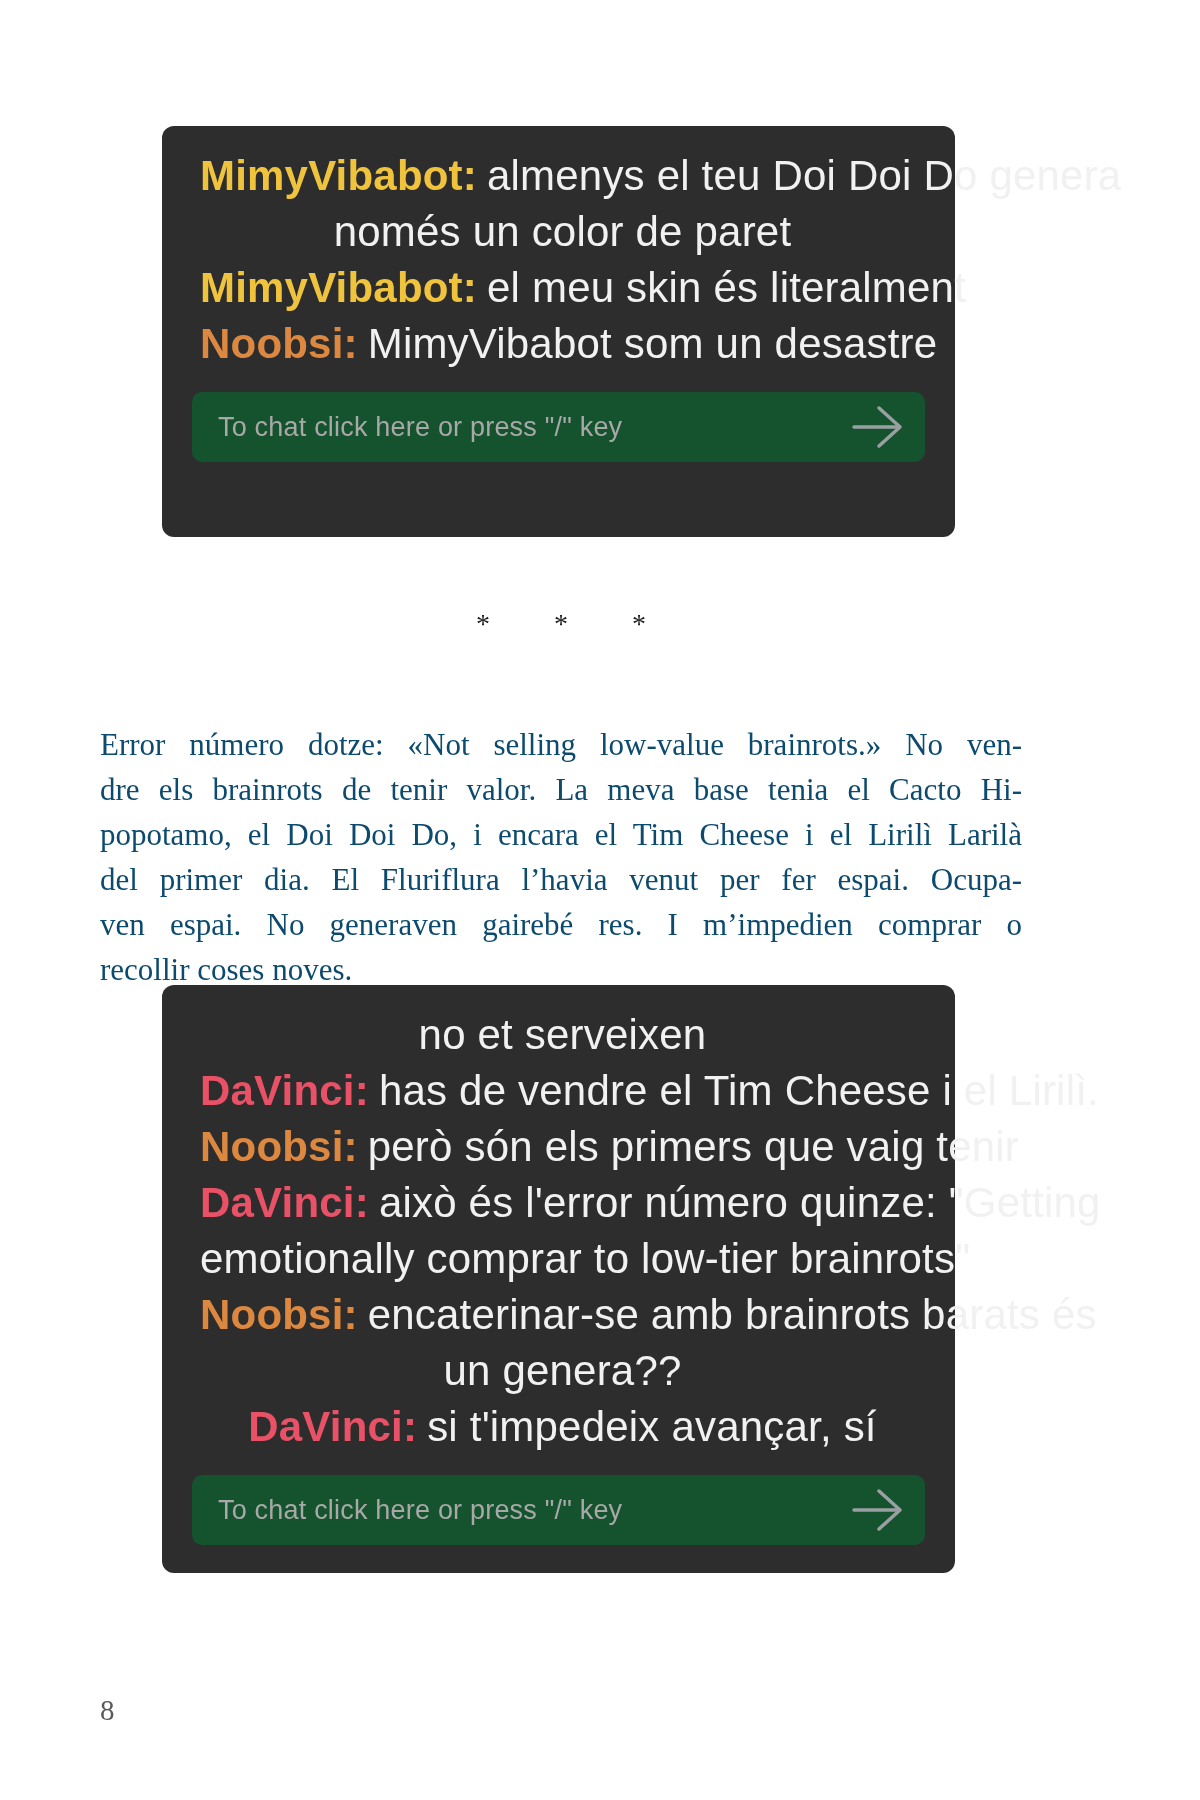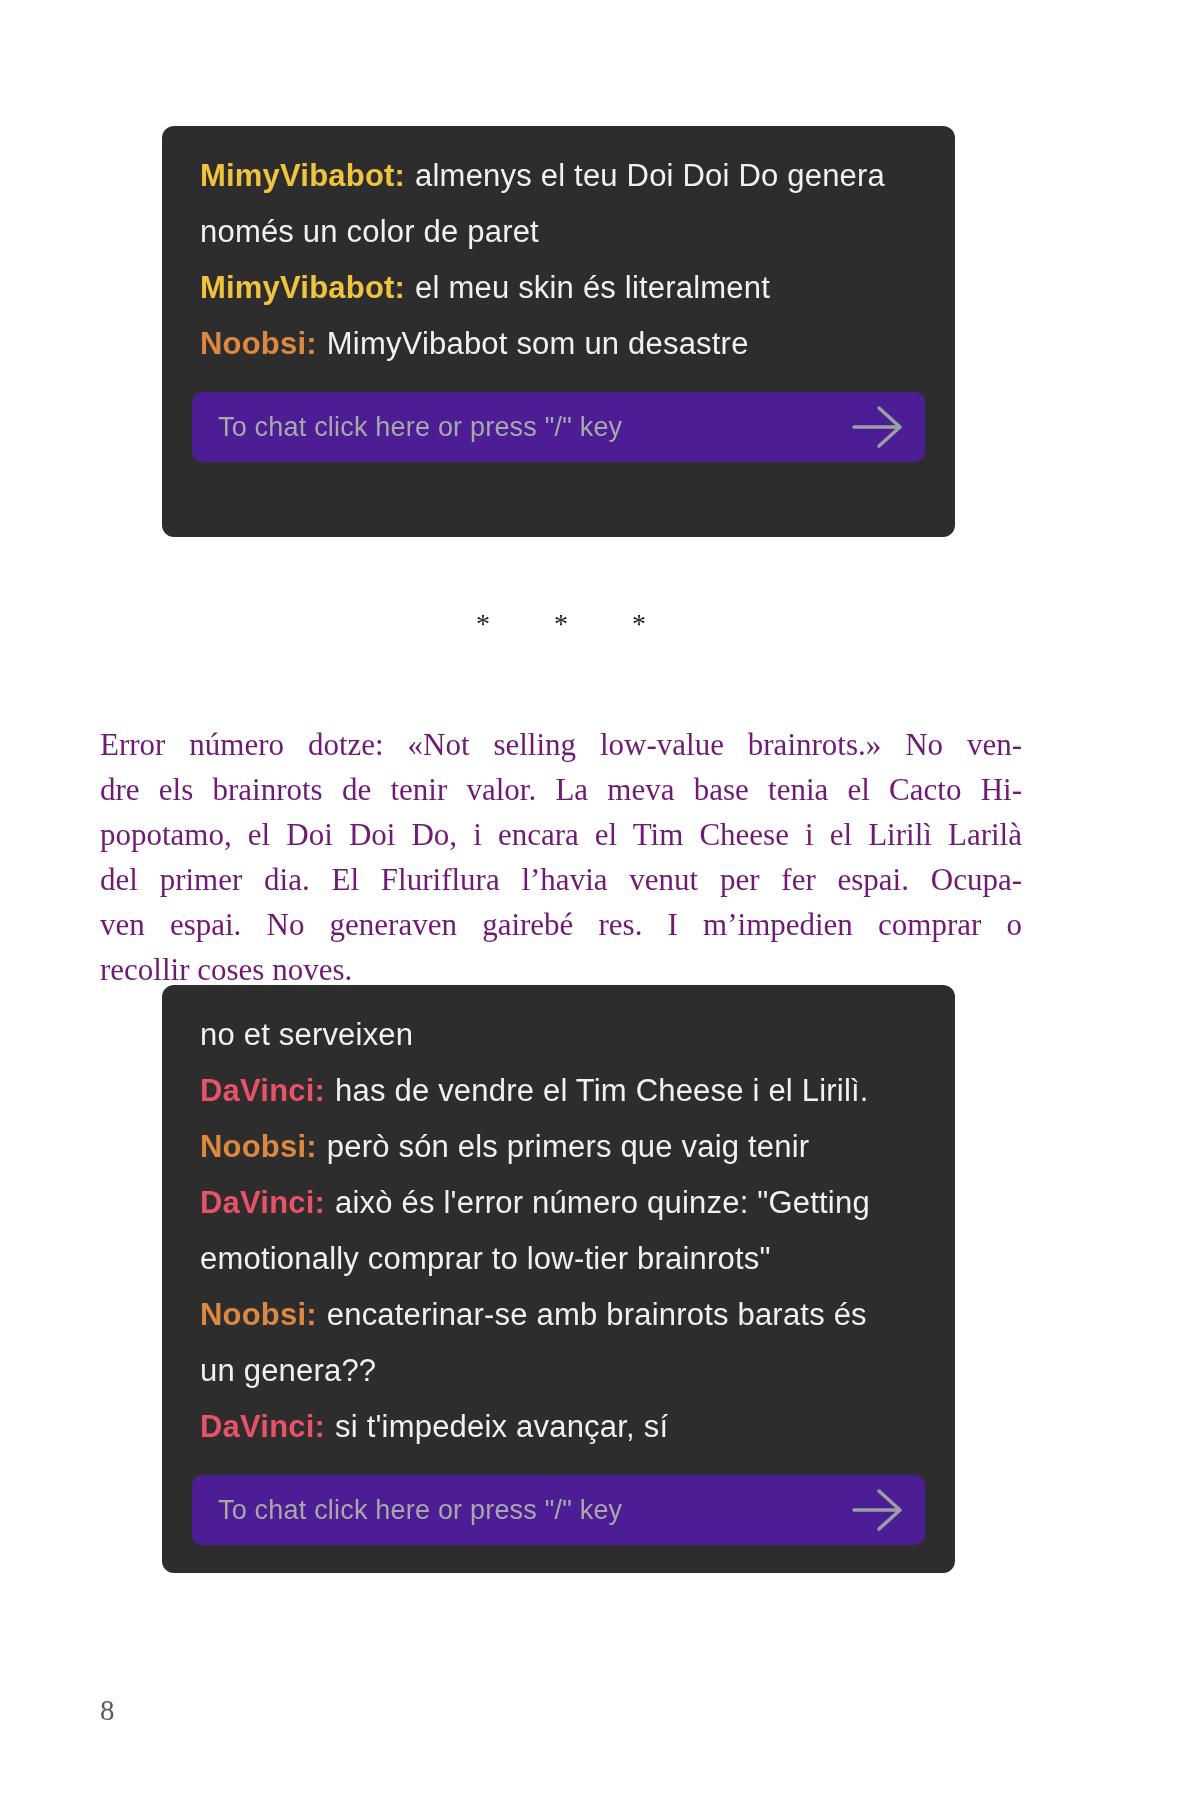--- a/index.html
+++ b/index.html
@@ -6,28 +6,28 @@
   .page{position:relative;width:1200px;height:1800px;background:#ffffff;overflow:hidden;}
 
   
   .chatbox{
     position:absolute;left:162px;width:793px;
     background:#2d2d2e;border-radius:12px;
     box-sizing:border-box;padding:22px 30px 0 30px;
     font-family:"Liberation Sans","DejaVu Sans",sans-serif;
   }
   .chat-line{
-    font-size:31px;line-height:56px;color:#f1f1f1;
+    font-size:42px;line-height:56px;color:#f1f1f1;
     padding-left:8px;white-space:nowrap;
-    font-weight:400;letter-spacing:.2px;
+    font-weight:400;letter-spacing:.2px;text-align:center;
   }
   .chat-name{font-weight:700;margin-right:10px;}
   .chat-input{
     position:relative;margin-top:20px;height:70px;
-    background:#4c1d95;border-radius:10px;
+    background:#14532d;border-radius:10px;
     display:flex;align-items:center;
   }
   .chat-input .ph{
     color:#a8a8a8;font-size:27px;padding-left:26px;
     font-family:"Liberation Sans","DejaVu Sans",sans-serif;
     letter-spacing:.2px;
   }
   .send-arrow{position:absolute;right:20px;top:50%;transform:translateY(-50%);}
 
   
@@ -35,21 +35,21 @@
     position:absolute;left:100px;top:608px;width:922px;height:40px;
     display:flex;justify-content:center;gap:64px;
     font-family:"Liberation Serif","DejaVu Serif",serif;
     font-size:28px;color:#1b1b1b;
   }
 
   
   .bodytext{
     position:absolute;left:100px;top:722px;width:922px;
     font-family:"Liberation Serif","DejaVu Serif",serif;
-    font-size:31px;line-height:45px;color:#701a75;
+    font-size:31px;line-height:45px;color:#0c4a6e;
   }
   .pline{text-align:justify;text-align-last:justify;white-space:normal;}
   .pline.last{text-align-last:left;}
 
   
   .pagenum{
     position:absolute;left:100px;top:1694px;
     font-family:"Liberation Serif","DejaVu Serif",serif;
     font-size:29px;color:#5a5a5a;
   }

